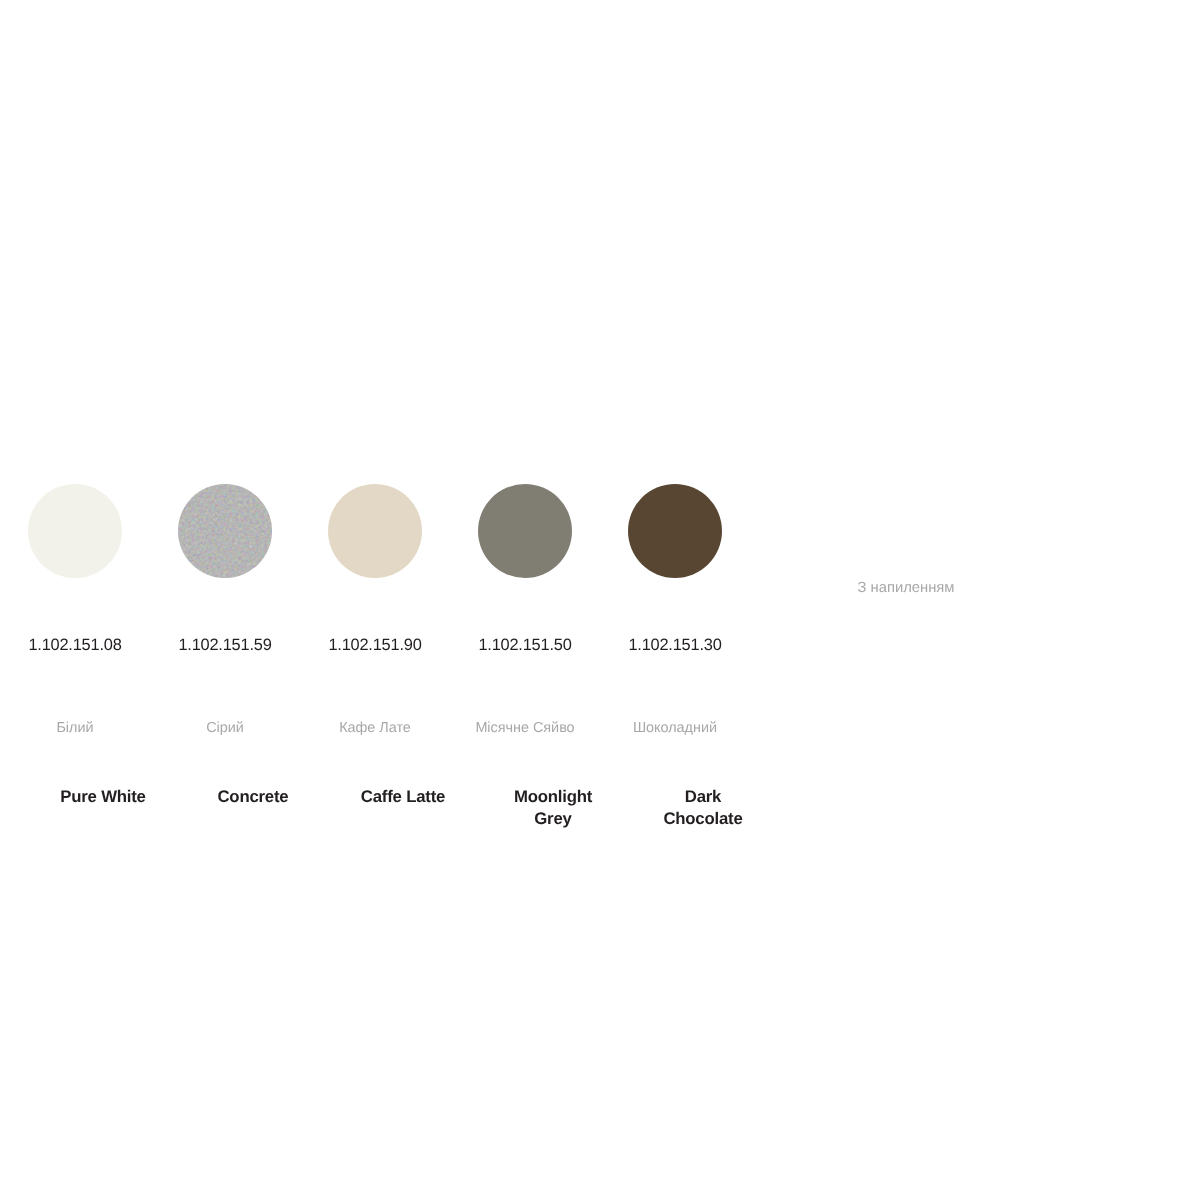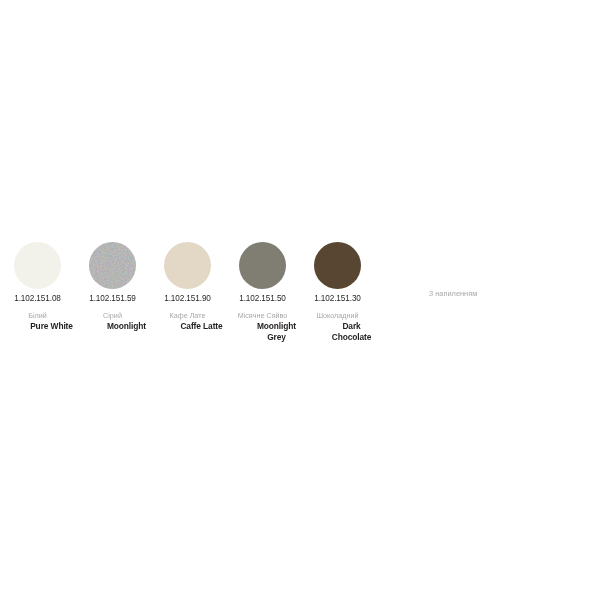--- a/index.html
+++ b/index.html
@@ -32,20 +32,21 @@
     align-items: flex-start;
   }
 
   .swatch-column {
     width: 75px;
     flex: 0 0 75px;
     display: flex;
     flex-direction: column;
     align-items: center;
     position: relative;
+    gap: 24px;
   }
 
   .swatch-disc-wrap {
     height: 50px;
     display: flex;
     align-items: center;
     justify-content: center;
   }
 
   .swatch-disc {
@@ -148,21 +149,21 @@
                 <feTurbulence type="fractalNoise" baseFrequency="0.75" numOctaves="5" stitchTiles="stitch"></feTurbulence>
               </filter>
             <rect width="60" height="60" filter="url(#g1)" opacity="0.6"></rect>
           </svg>
         </div>
       </div>
       <div class="code-slot">
         <div class="swatch-code">1.102.151.59</div>
       </div>
       <div class="name-ua">Сірий</div>
-      <div class="name-en">Moonlight</div>
+      <div class="name-en">Concrete</div>
     </div>
 
 
 
     <div class="swatch-column">
       <div class="swatch-disc-wrap">
         <div class="swatch-disc" style="background: rgb(227, 216, 198);">
           <svg class="grain" viewBox="0 0 60 60" preserveAspectRatio="none">
             <filter id="g4">
                 <feTurbulence type="fractalNoise" baseFrequency="0.9" numOctaves="3" stitchTiles="stitch"></feTurbulence>

